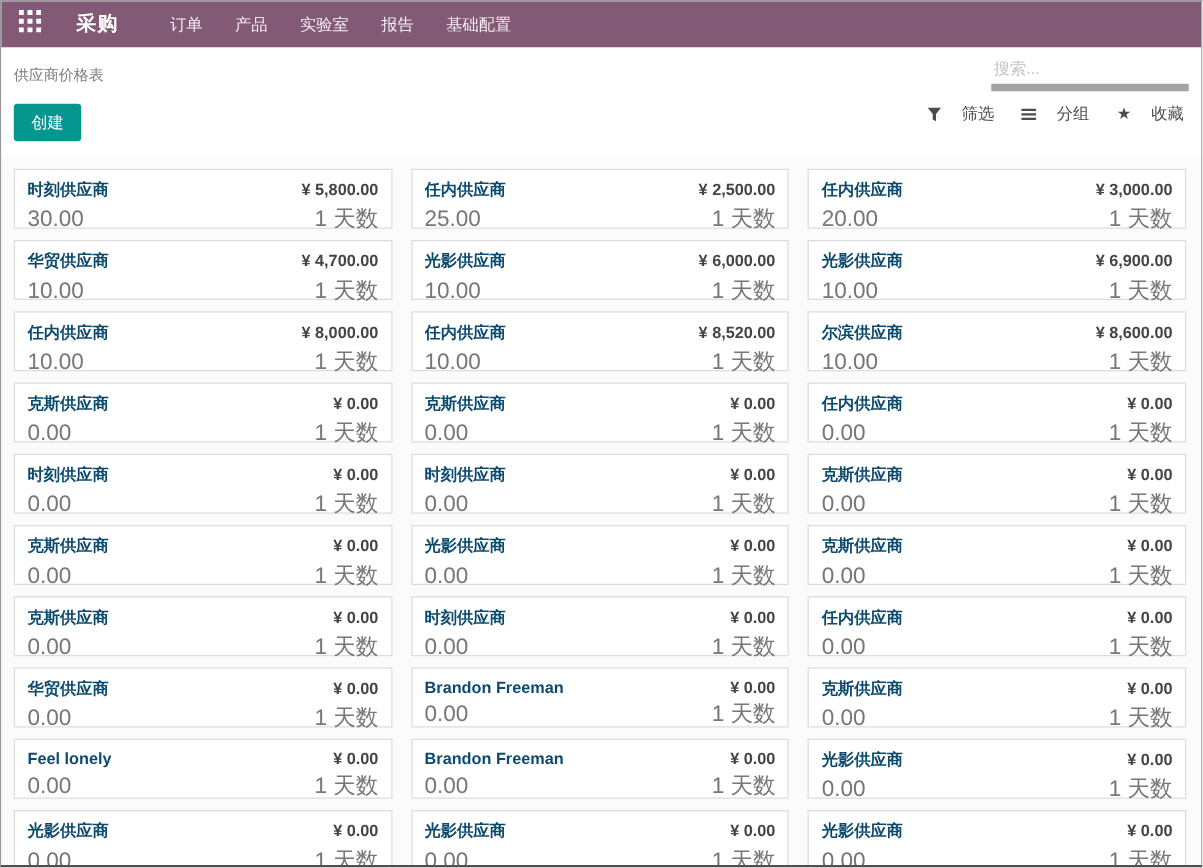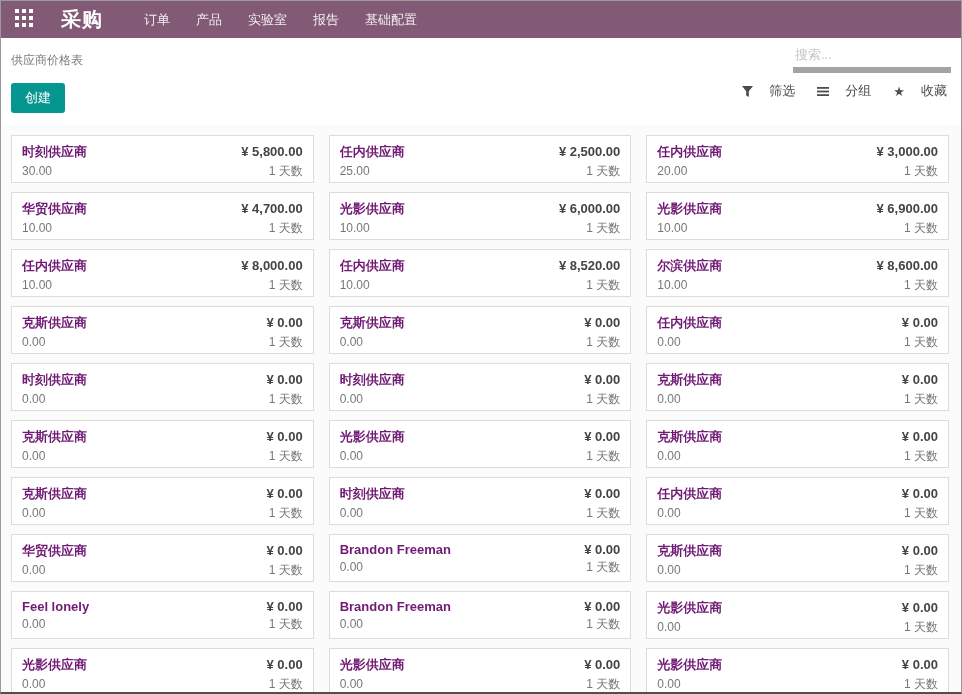--- a/index.html
+++ b/index.html
@@ -18,21 +18,21 @@
     background: #fbfbfb;
   }
   
   .topbar {
     height: 37px; flex: 0 0 37px;
     background: var(--topbar_bg, #825A76);
     display: flex; align-items: center;
     color: #fff;
   }
   .apps-btn { width: 46px; display: flex; justify-content: center; align-items: center; cursor: pointer; }
-  .brand { font-size: 20px; font-weight: bold; margin: 0 28px 0 14px; letter-spacing: 1px; }
+  .brand { font-size: 16px; font-weight: bold; margin: 0 28px 0 14px; letter-spacing: 1px; }
   .topmenu { display: flex; align-items: center; height: 100%; }
   .topmenu-item {
     padding: 12px 13px; height: 100%; display: flex; align-items: center;
     font-size: 13px; color: #f3eef2; cursor: pointer;
   }
   
   .control-panel { background: #fff; padding: 8px 12px 12px 10px; position: relative; }
   .cp-title { font-size: 12px; color: #7c7c7c; font-weight: normal; margin: 6px 0 14px 0; }
   .btn-create {
     background: var(--accent_teal, #069690);
@@ -60,23 +60,23 @@
     display: grid; grid-template-columns: repeat(3, 1fr);
     column-gap: 15px; row-gap: 9px;
     align-content: start; overflow: hidden;
     background: #fbfbfb;
   }
   .kanban-card {
     background: #fff; border: 1px solid var(--card_border, #dcdcdc);
     height: 48px; padding: 7px 10px 0 10px; cursor: pointer;
   }
   .card-line { display: flex; justify-content: space-between; align-items: baseline; }
-  .card-name { font-size: 13px; font-weight: bold; color: #701a75; overflow: hidden; white-space: nowrap; }
+  .card-name { font-size: 13px; font-weight: bold; color: #0c4a6e; overflow: hidden; white-space: nowrap; }
   .card-price { font-size: 13px; font-weight: bold; color: #444; margin-left: 20px; }
-  .card-qty, .card-delay { font-size: 12px; color: #777; margin-top: 2px; }
+  .card-qty, .card-delay { font-size: 18px; color: #777; margin-top: 2px; }
 </style>
 </head>
 <body>
 
 <div class="window">
 
   <div class="topbar">
     <div class="apps-btn">
       <span>
         <svg width="18" height="18" viewBox="0 0 18 18">

